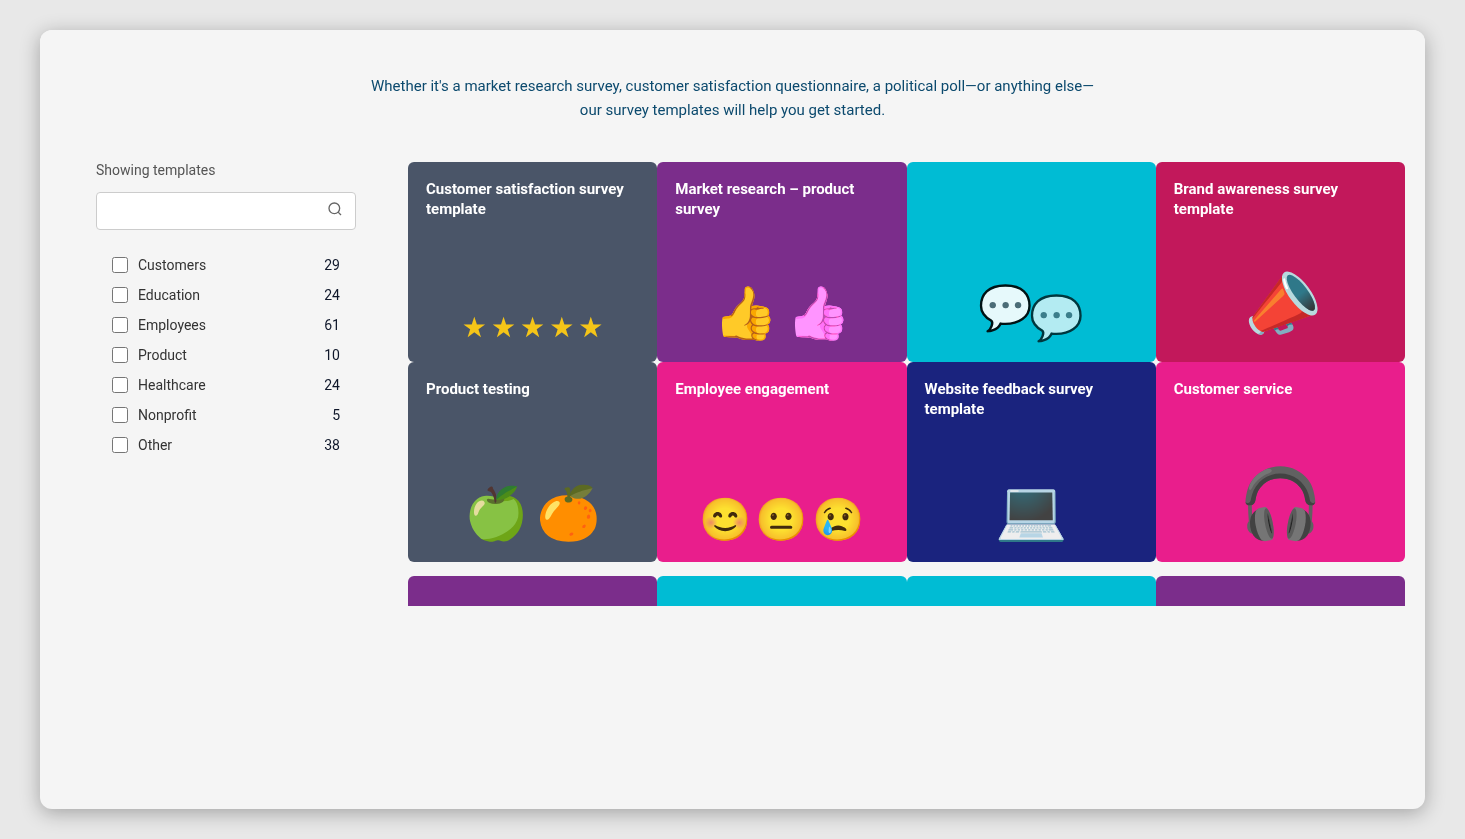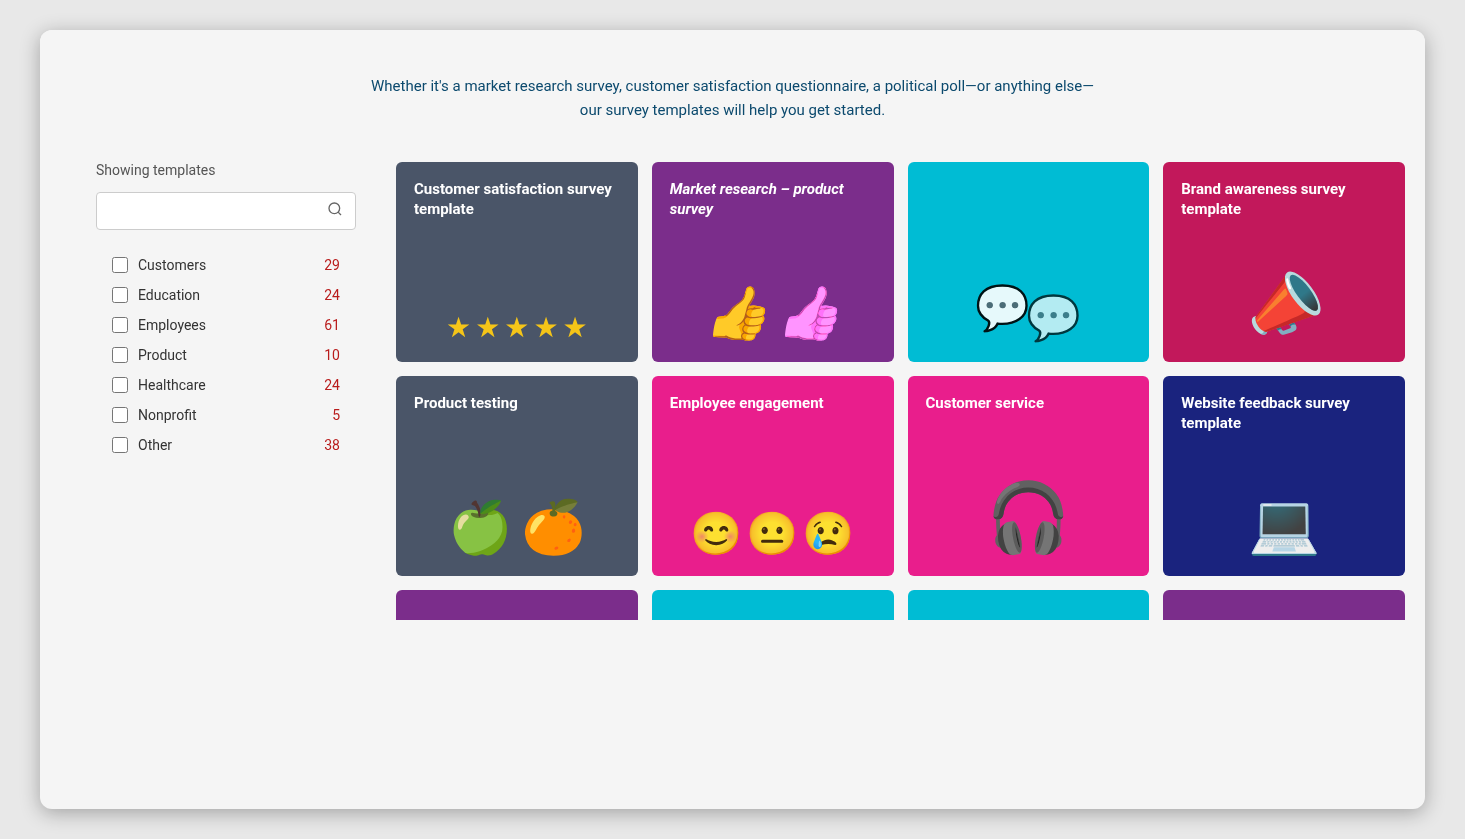--- a/index.html
+++ b/index.html
@@ -112,38 +112,38 @@
       border-radius: 2px;
       flex-shrink: 0;
     }
     .filter-item-label {
       flex: 1;
       font-size: 14px;
       color: #333;
     }
     .filter-item-count {
       font-size: 14px;
-      color: #b91c1c;
+      color: #0f172a;
     }
     .content-area {
       flex: 1;
       overflow-y: auto;
       padding: 20px 20px 20px 16px;
     }
     .content-area::-webkit-scrollbar {
       width: 6px;
     }
     .content-area::-webkit-scrollbar-thumb {
       background: #ccc;
       border-radius: 3px;
     }
     .grid {
       display: grid;
       grid-template-columns: repeat(4, 1fr);
-      gap: 14px;
+      margin-left: 12px;
     }
     .card {
       border-radius: 6px;
       overflow: hidden;
       height: 200px;
       display: flex;
       flex-direction: column;
       justify-content: space-between;
       padding: 18px;
       position: relative;
@@ -276,21 +276,21 @@
     <div class="card-image">
       <div class="stars">
         <span class="star">★</span>
         <span class="star">★</span>
         <span class="star">★</span>
         <span class="star">★</span>
         <span class="star">★</span>
       </div>
     </div>
   </div>
-          <div class="card" style="background: rgb(123, 45, 139); font-style: italic;">
+          <div class="card" style="background: rgb(123, 45, 139);">
     <div class="card-title">Market research – product survey</div>
     <div class="card-image">
       <div class="thumbs">
         <span style="font-size:52px;">👍</span>
         <span style="font-size:52px; filter: hue-rotate(270deg);">👍</span>
       </div>
     </div>
   </div>
           <div class="card" style="background: rgb(0, 188, 212);">
     <div class="card-image">
@@ -318,30 +318,30 @@
           <div class="card" style="background: rgb(233, 30, 140);">
     <div class="card-title">Employee engagement</div>
     <div class="card-image">
       <div class="faces">
         <span style="font-size:42px;">😊</span>
         <span style="font-size:42px;">😐</span>
         <span style="font-size:42px;">😢</span>
       </div>
     </div>
   </div>
+          <div class="card" style="background: rgb(26, 35, 126);">
+    <div class="card-title">Website feedback survey template</div>
+    <div class="card-image">
+      <div style="font-size:58px;">💻</div>
+    </div>
+  </div>
           <div class="card" style="background: rgb(233, 30, 140);">
     <div class="card-title">Customer service</div>
     <div class="card-image">
       <div style="font-size:68px; color:#222;">🎧</div>
-    </div>
-  </div>
-          <div class="card" style="background: rgb(26, 35, 126);">
-    <div class="card-title">Website feedback survey template</div>
-    <div class="card-image">
-      <div style="font-size:58px;">💻</div>
     </div>
   </div>
         </div>
       <div class="grid" style="margin-top:14px;" id="bottom-grid">
           <div style="background: rgb(123, 45, 139); height: 30px; border-radius: 6px 6px 0px 0px; cursor: pointer;"></div>
           <div style="background: rgb(0, 188, 212); height: 30px; border-radius: 6px 6px 0px 0px; cursor: pointer;"></div>
           <div style="background: rgb(0, 188, 212); height: 30px; border-radius: 6px 6px 0px 0px; cursor: pointer;"></div>
           <div style="background: rgb(123, 45, 139); height: 30px; border-radius: 6px 6px 0px 0px; cursor: pointer;"></div>
         </div>
     </div>

